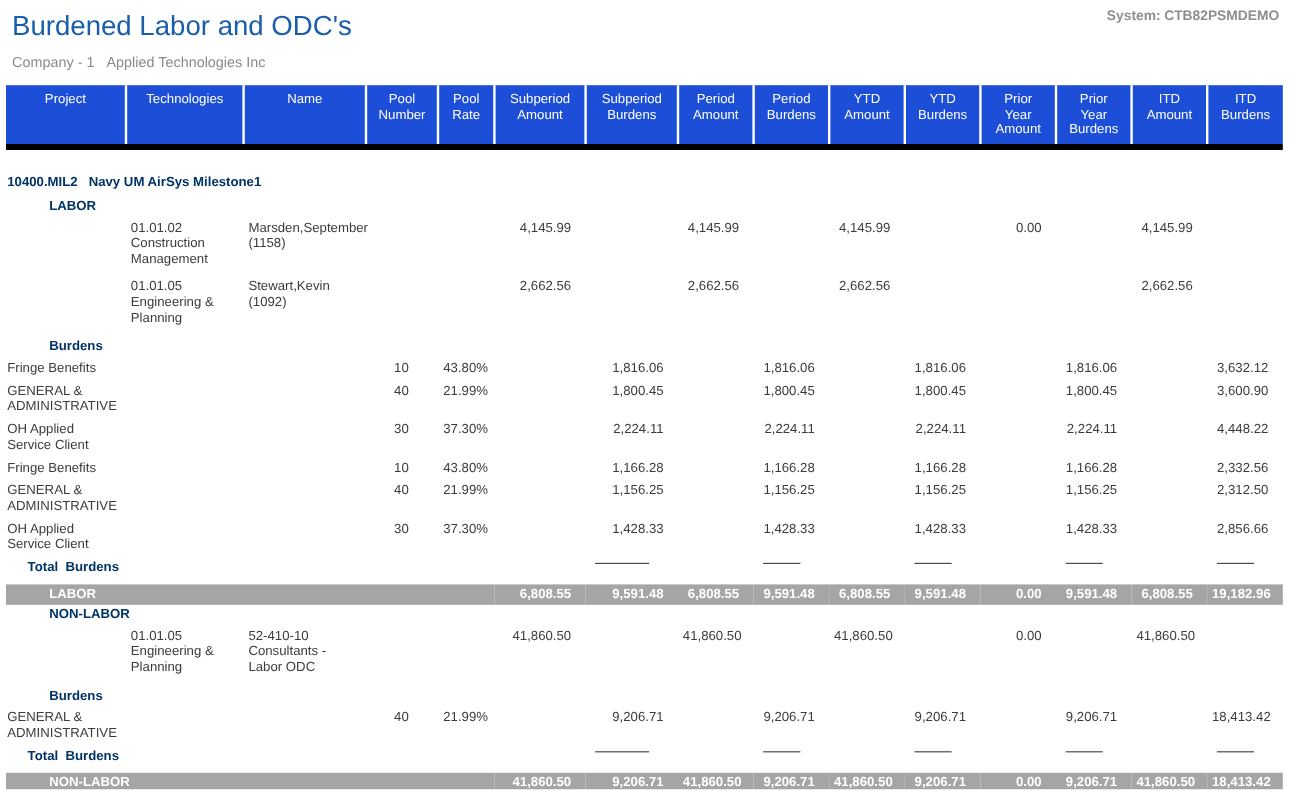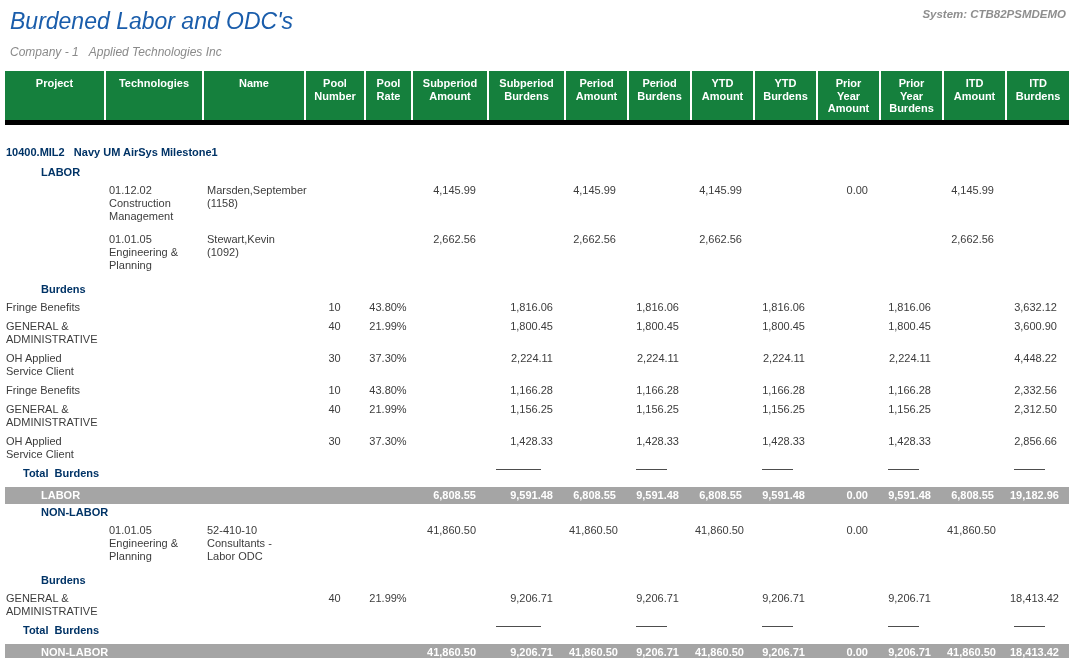--- a/index.html
+++ b/index.html
@@ -4,21 +4,21 @@
 <style>
   * { box-sizing: border-box; }
   html, body { margin: 0; padding: 0; background: #ffffff; }
   body { font-family: "Liberation Sans", "DejaVu Sans", sans-serif; }
 
   .page {
     width: 1074px; height: 658px;
     position: relative; background: #ffffff; overflow: hidden;
   }
 
-  .report-header { padding: 8px 10px 0 10px; position: relative; font-style: italic; }
+  .report-header { padding: 8px 10px 0 10px; position: relative; }
   .report-title {
     margin: 0; font-size: 23px; font-weight: normal;
     color: #1A5DAB; line-height: 26px;
   }
   .system-info {
     position: absolute; top: 8px; right: 8px;
     font-size: 11.5px; font-weight: bold; color: #8E8E8E; text-align: right;
   }
   .system-info span { margin-left: 3px; }
   .company-line {
@@ -26,21 +26,21 @@
   }
   .company-line .company-name { margin-left: 10px; }
 
   table.report {
     table-layout: fixed; border-collapse: collapse;
     width: 1064px; margin: 12px 5px 0 5px;
     font-size: 11px;
   }
 
   thead th {
-    background: #15803d; color: #ffffff; font-weight: bold;
+    background: #1d4ed8; color: #ffffff; font-weight: normal;
     font-size: 11px; line-height: 12.5px;
     text-align: center; vertical-align: top;
     padding: 6px 2px 5px 2px; white-space: pre-line; margin-left: 31px;
   }
   thead th + th { border-left: 2px solid #ffffff; }
 
   tbody td {
     font-size: 11px; line-height: 13px; color: #3C3C3C;
     vertical-align: top; padding: 1px 4px;
   }
@@ -145,21 +145,21 @@
           <td colspan="15"></td>
         </tr>
     <tr class="row-project">
           <td class="label c0" colspan="15">10400.MIL2&nbsp;&nbsp;&nbsp;Navy UM AirSys Milestone1</td>
         </tr>
         <tr class="row-section">
           <td class="label indent36" colspan="15">LABOR</td>
         </tr>
         <tr class="row-detail">
           <td class="c0"></td>
-          <td>01.12.02 Construction Management</td>
+          <td>01.01.02 Construction Management</td>
           <td>Marsden,September (1158)</td>
           <td class="num pool"></td>
           <td class="num pool"></td>
           <td class="num">4,145.99</td>
           <td class="num"></td>
           <td class="num">4,145.99</td>
           <td class="num"></td>
           <td class="num">4,145.99</td>
           <td class="num"></td>
           <td class="num">0.00</td>

